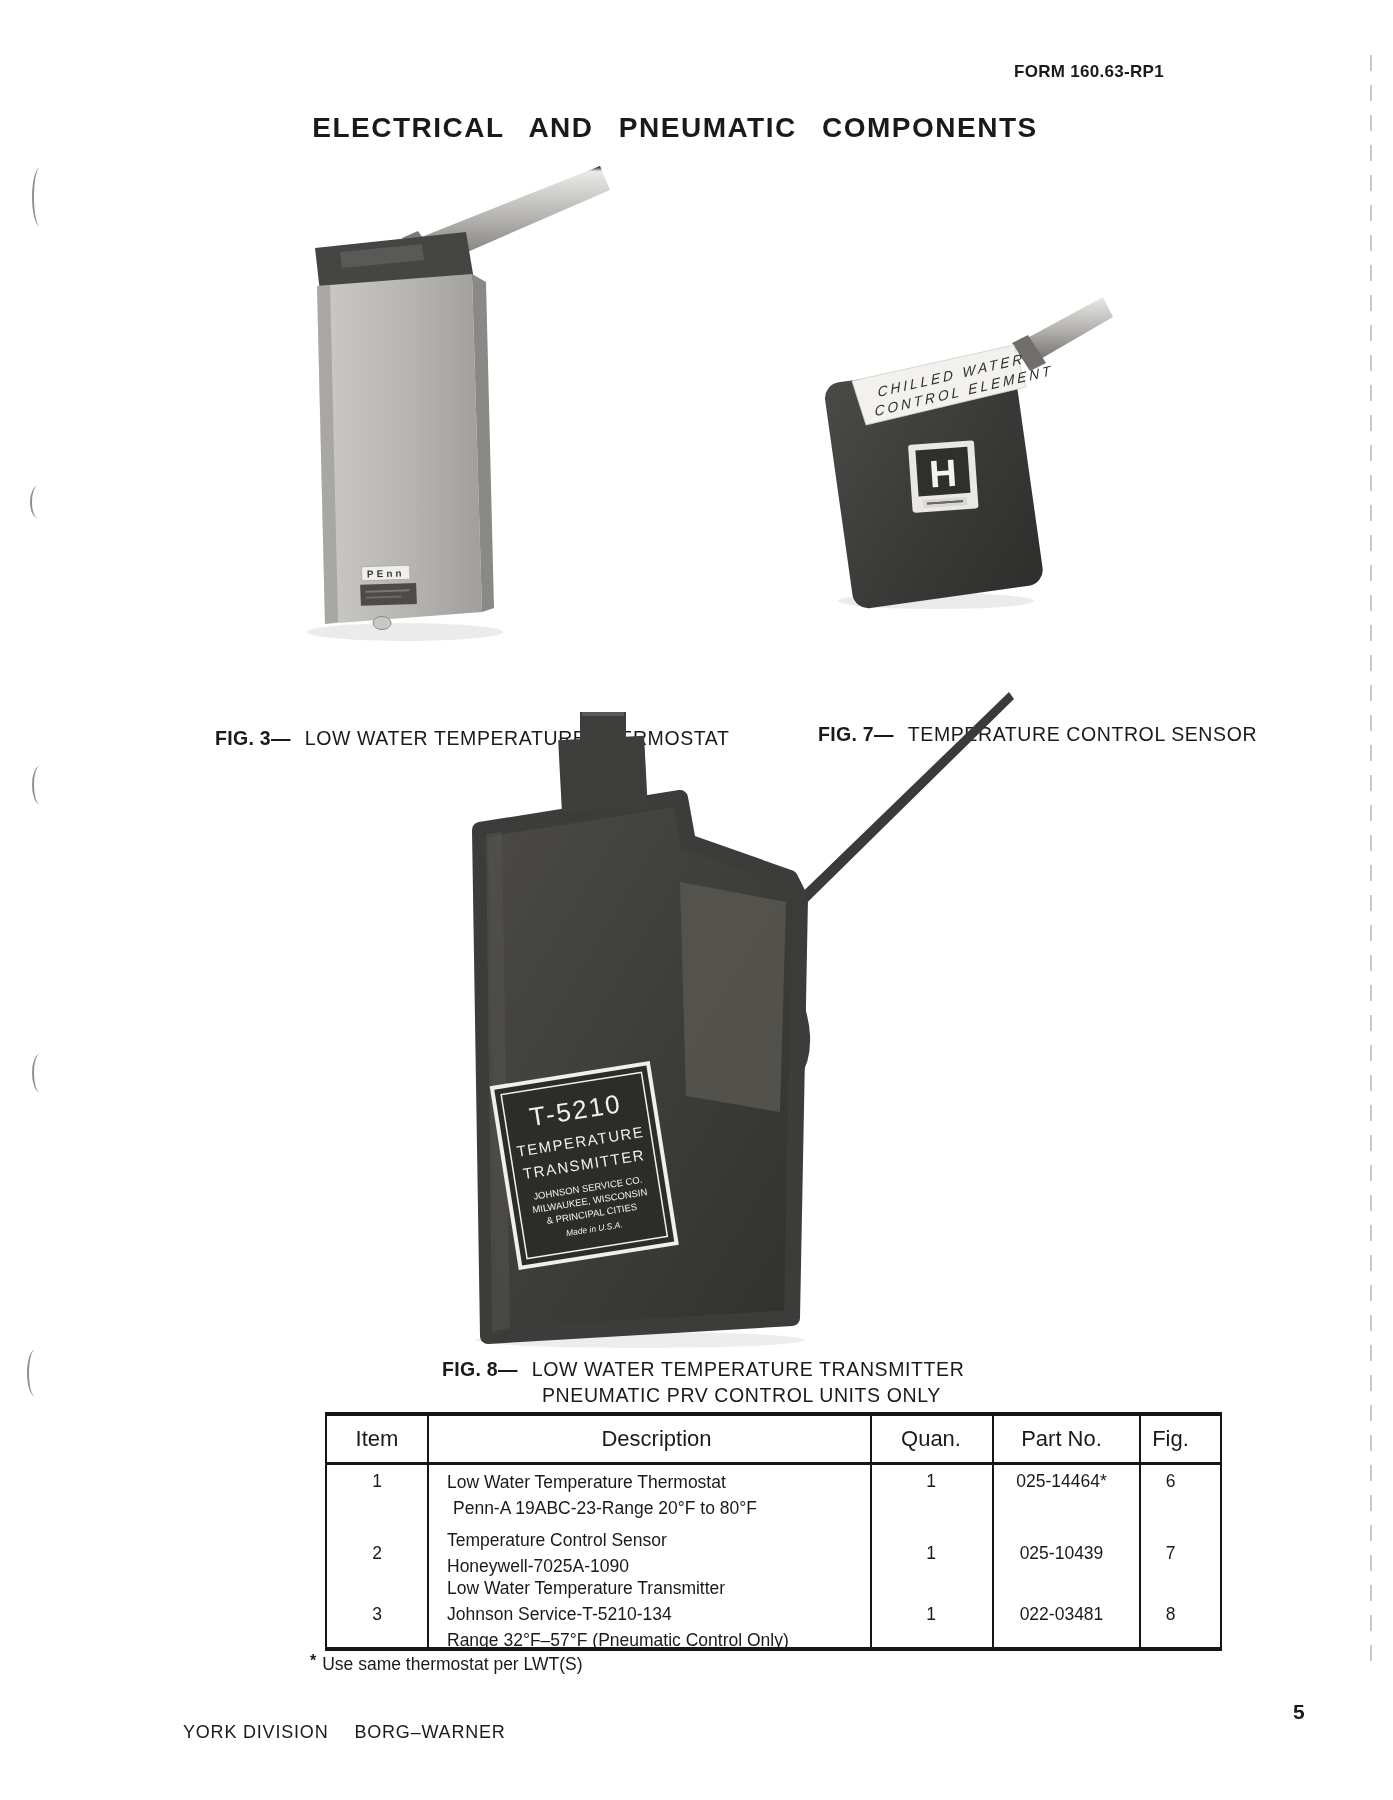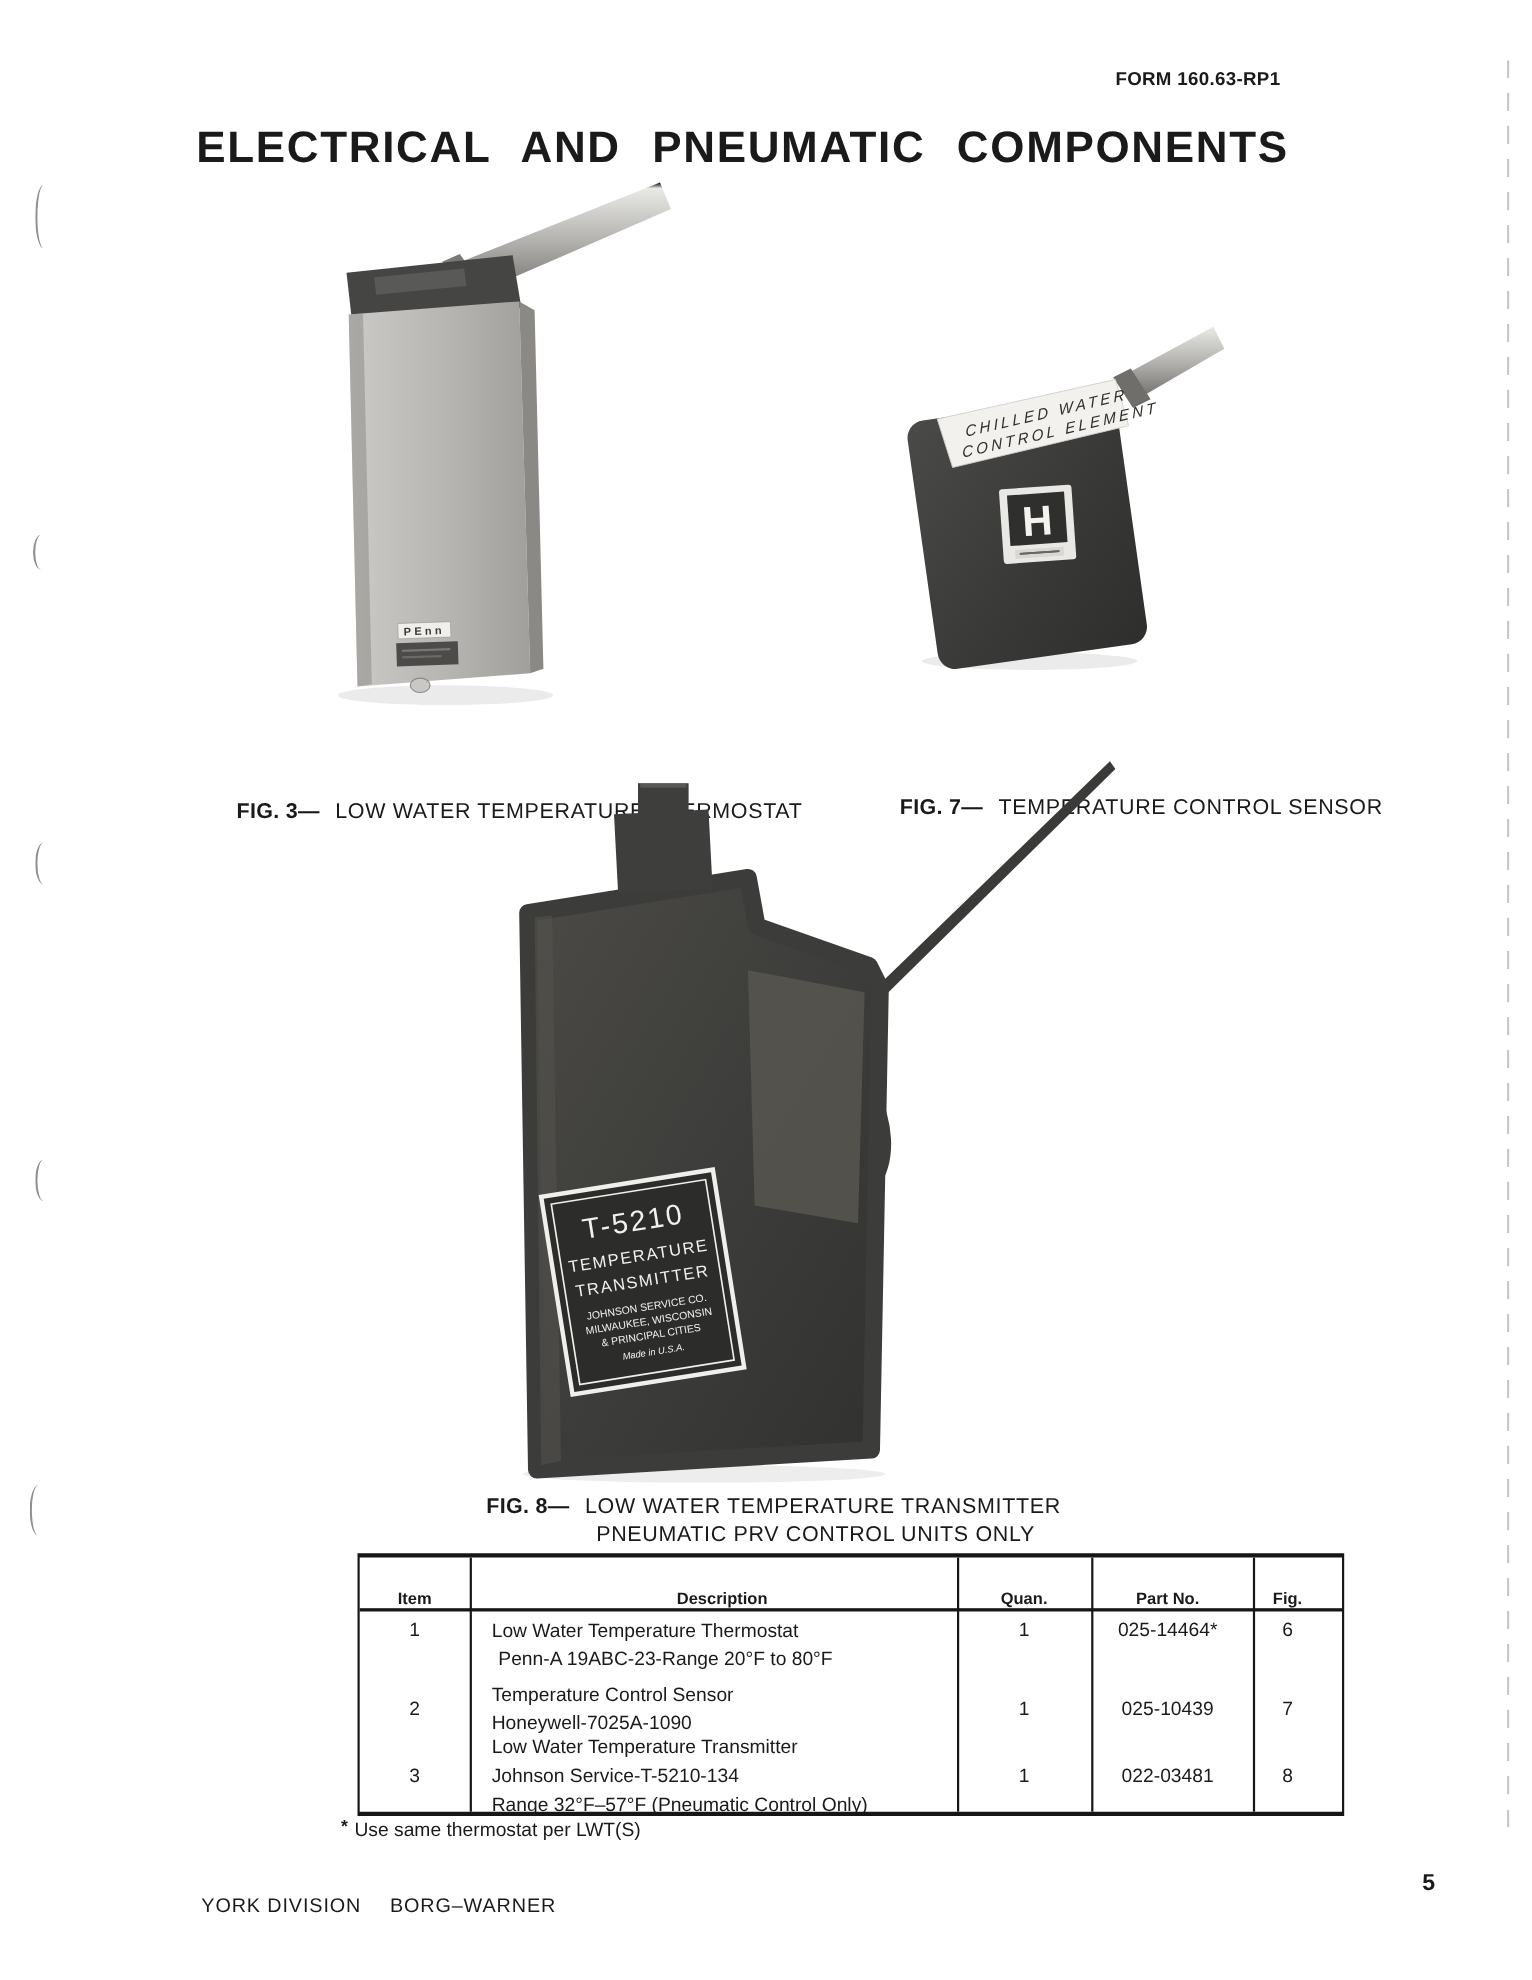--- a/index.html
+++ b/index.html
@@ -5,34 +5,34 @@
   html,body{margin:0;padding:0;background:#e8e8e8;}
   .page{
     position:relative;width:1393px;height:1800px;background:#ffffff;
     font-family:"Liberation Sans",sans-serif;color:#1a1a1a;overflow:hidden;
     margin:0 auto;
   }
   .abs{position:absolute;}
   .form-number{top:62px;left:1014px;font-size:17px;font-weight:bold;letter-spacing:.3px;text-align:center;}
   .page-title{
     top:112px;left:675px;transform:translateX(-50%);
-    font-size:40px;font-weight:bold;letter-spacing:1.5px;word-spacing:16px;white-space:nowrap;
+    font-size:28px;font-weight:bold;letter-spacing:1.5px;word-spacing:16px;white-space:nowrap;
   }
   .caption{font-size:19.5px;white-space:nowrap;}
   .caption .fig-label{font-weight:bold;margin-right:14px;letter-spacing:.3px;}
   .caption .fig-text{letter-spacing:.6px;}
   .caption8 .line2{margin-left:100px;margin-top:3px;letter-spacing:.6px;}
 
   
   .parts-table{
     left:325px;top:1412px;width:893px;
     border:2px solid #161616;border-top-width:4px;border-bottom-width:4px;
   }
   .t-vline{position:absolute;top:0;bottom:0;width:2px;background:#161616;}
-  .t-header{display:flex;height:46px;border-bottom:3px solid #161616;align-items:flex-end;font-size:15px;font-weight:bold;}
+  .t-header{display:flex;height:46px;border-bottom:3px solid #161616;align-items:center;font-size:22px;}
   .t-row{display:flex;font-size:17.5px;}
   .c-item{width:100px;text-align:center;flex:none;}
   .c-desc{width:443px;flex:none;padding-left:20px;box-sizing:border-box;text-align:left;}
   .c-quan{width:122px;text-align:center;flex:none;}
   .c-part{width:139px;text-align:center;flex:none;}
   .c-fig{width:79px;text-align:center;flex:none;}
   .t-header>div{text-align:center;}
   .t-header .c-desc{text-align:center;padding-left:16px;}
   .desc-line{line-height:26px;white-space:nowrap;}
   .row1{height:60px;align-items:flex-start;padding-top:4px;box-sizing:border-box;}

